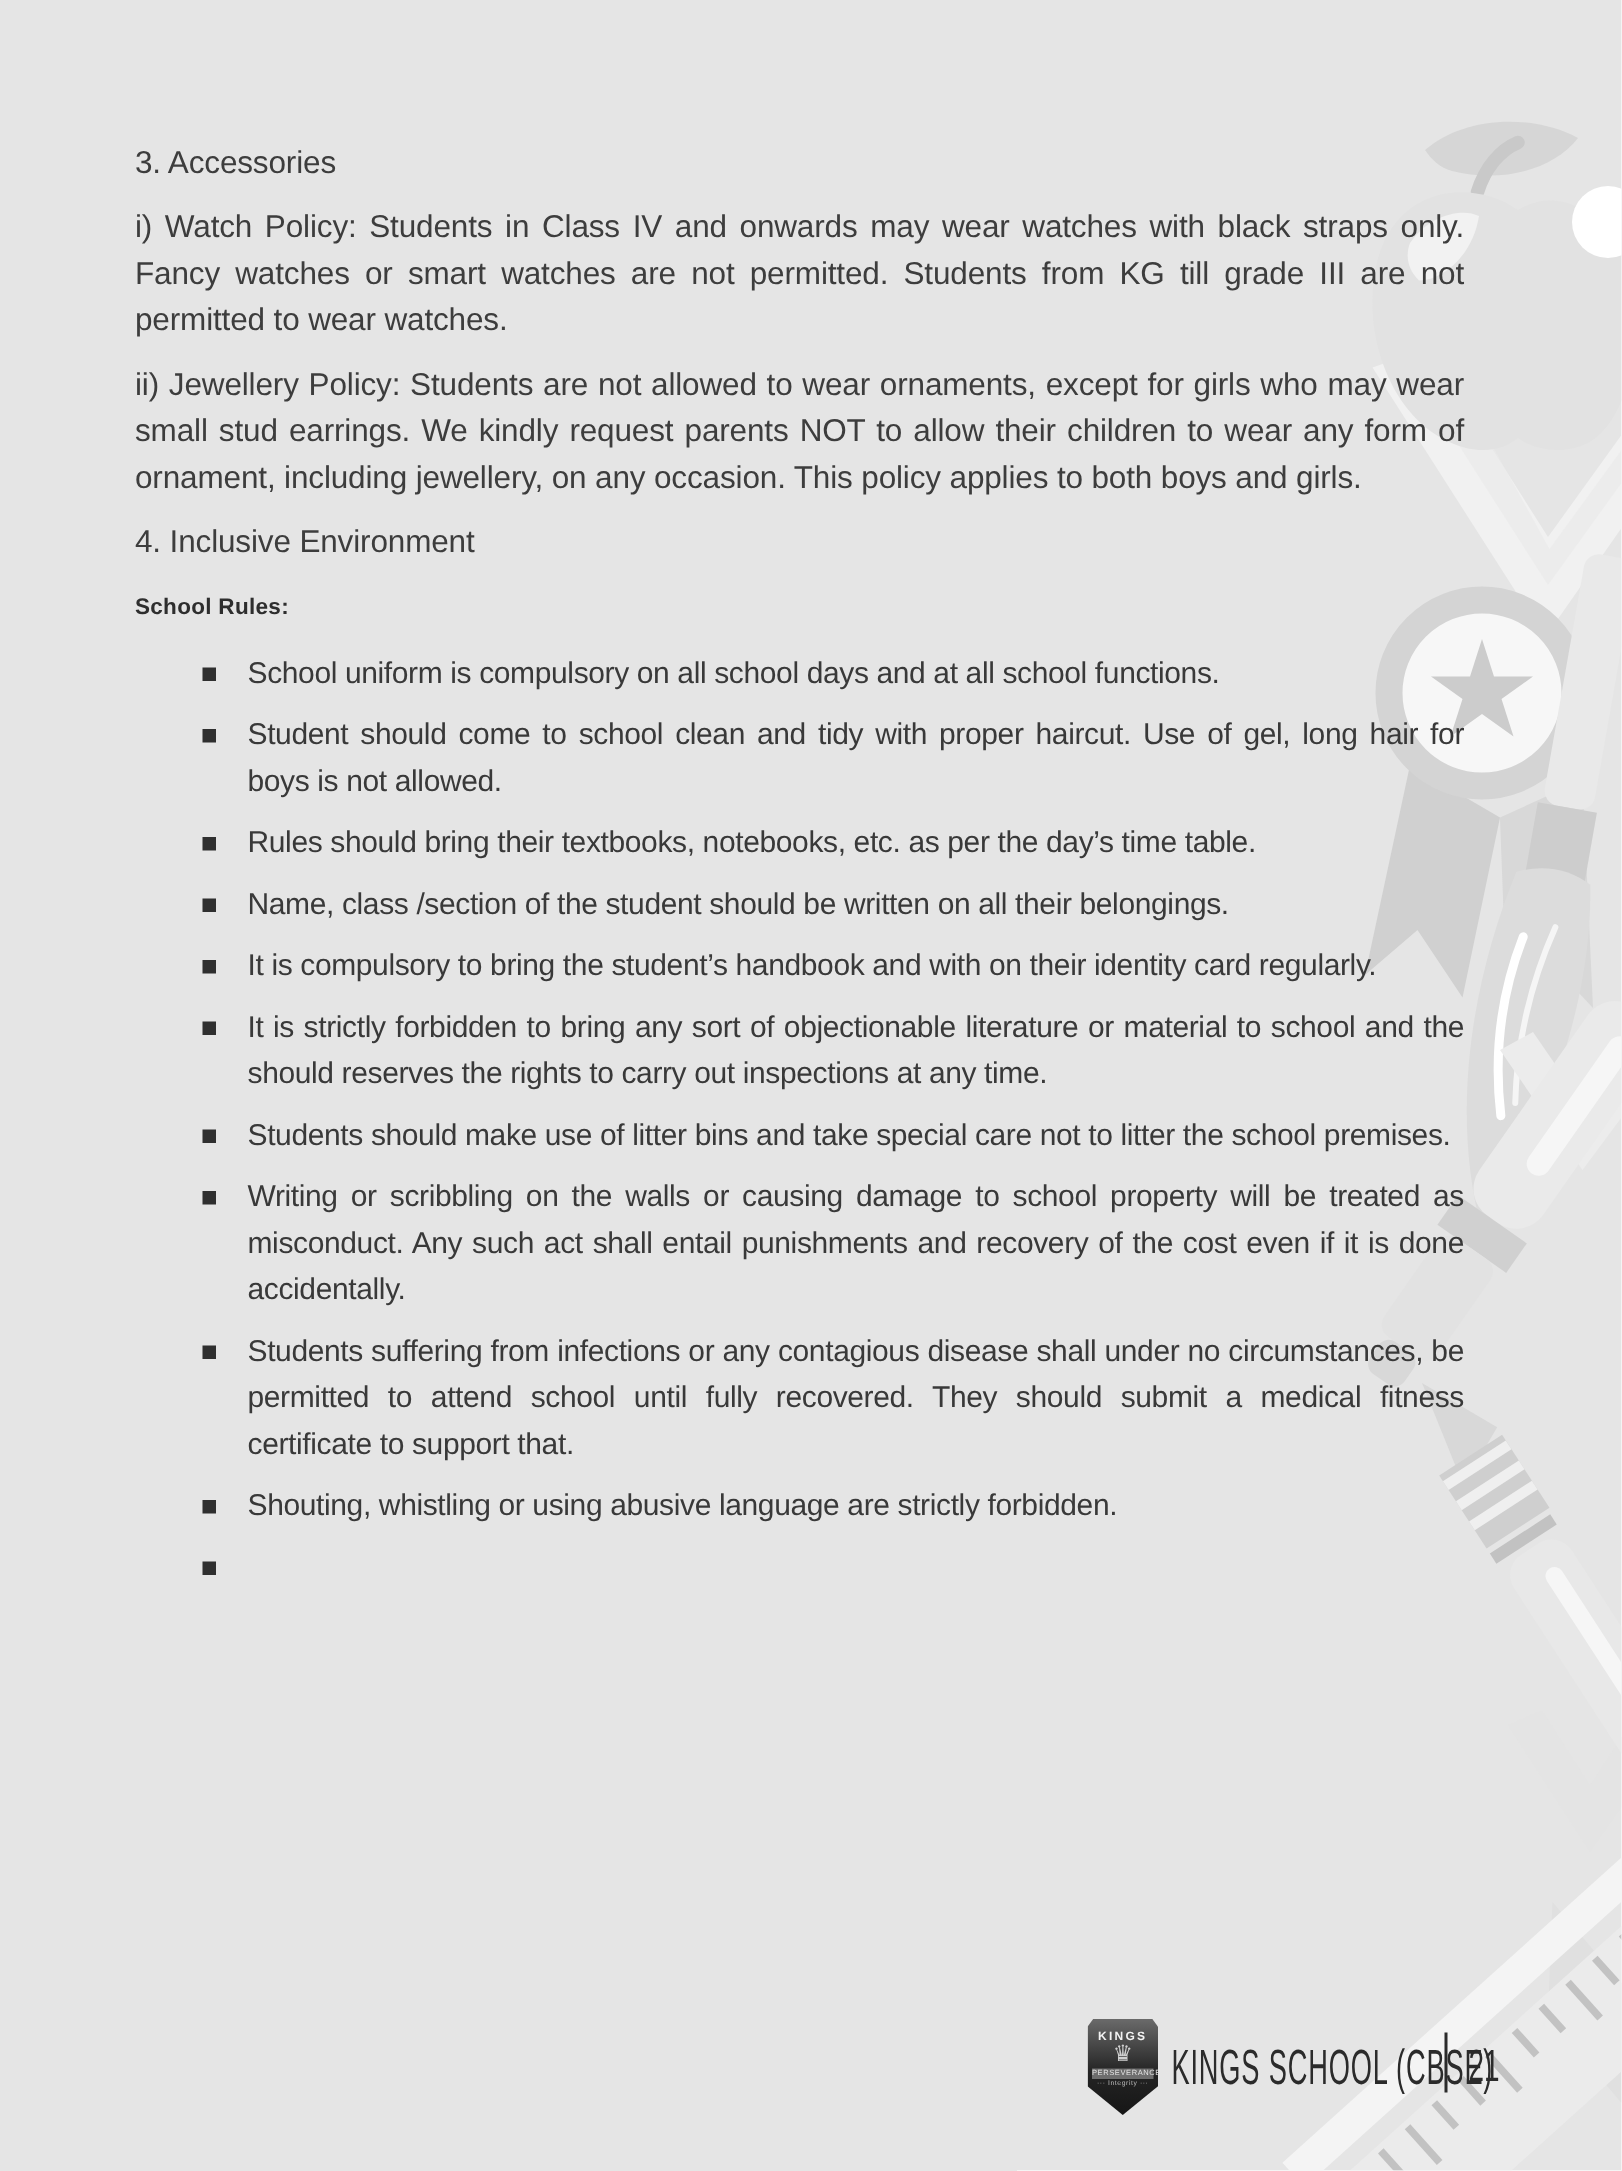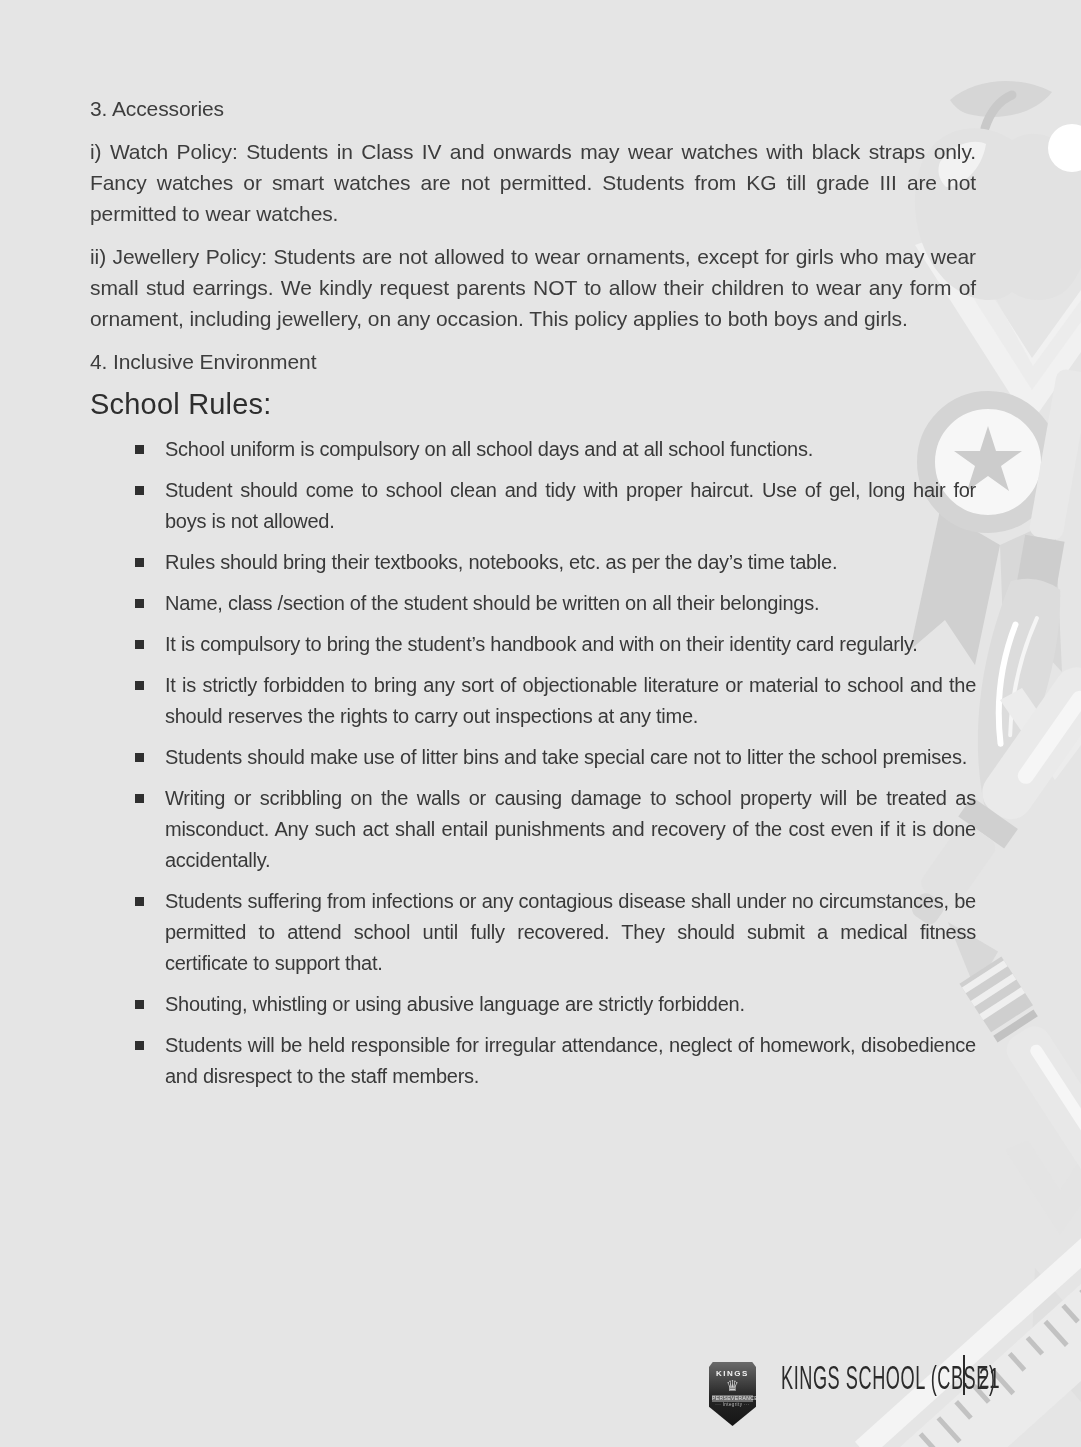--- a/index.html
+++ b/index.html
@@ -7,30 +7,30 @@
        font-family:"Liberation Sans",sans-serif;}
   .page{position:absolute;inset:0;background:#e5e5e5;}
   
   .wm{position:absolute;top:0;left:0;width:1081px;height:1447px;pointer-events:none;}
   
   .content{position:absolute;left:90px;top:93px;width:886px;color:#3d3d3d;
            font-size:21px;line-height:31px;letter-spacing:-0.1px;}
   .h{margin:0 0 12px 0;}
   .para{margin:0 0 12px 0;text-align:justify;}
   .note{margin:0 0 12px 0;}
-  .rules-h{margin:4px 0 14px 0;font-weight:normal;color:#2e2e2e;font-size:29px;letter-spacing:0.2px;}
+  .rules-h{margin:4px 0 14px 0;font-weight:bold;color:#2e2e2e;font-size:15px;letter-spacing:0.2px;}
   ul.rules{list-style:none;margin:0;padding:0;}
   ul.rules li{position:relative;padding-left:75px;margin:0 0 10px 0;text-align:justify;
               font-size:20px;line-height:31px;letter-spacing:-0.25px;color:#393939;}
   .sq{position:absolute;left:45px;top:11px;width:9px;height:9px;background:#2f2f2f;display:block;}
   
-  .logo{position:absolute;left:709px;top:1346px;width:47px;height:64px;
+  .logo{position:absolute;left:725px;top:1346px;width:47px;height:64px;
         background:linear-gradient(#6a6a6a, #242424 55%, #161616);
         clip-path:polygon(8% 0,92% 0,100% 8%,100% 70%,50% 100%,0 70%,0 8%);
-        text-align:center;margin-top:16px;}
+        text-align:center;}
   .logo-kings{font-size:8px;font-weight:bold;color:#f2f2f2;letter-spacing:1.5px;margin-top:7px;}
   .logo-crown{font-size:15px;line-height:15px;color:#cfcfcf;}
   .logo-banner{font-size:5px;line-height:7px;color:#e3e3e3;background:#6e6e6e;margin:2px 3px 0 3px;letter-spacing:0.4px;}
   .logo-banner2{font-size:4.5px;line-height:6px;color:#bdbdbd;letter-spacing:0.4px;}
   .footer-name{position:absolute;left:781px;top:1360px;font-size:33px;line-height:36px;color:#2b2b2b;
                transform:scaleX(0.55);transform-origin:left center;white-space:nowrap;letter-spacing:1px;}
   .footer-divider{position:absolute;left:963px;top:1355px;width:2px;height:40px;background:#2b2b2b;}
   .footer-page{position:absolute;left:979px;top:1362px;font-size:30px;line-height:32px;color:#2b2b2b;
                transform:scaleX(0.62);transform-origin:left center;}
 </style>
@@ -131,21 +131,21 @@
       <li><span class="sq"></span><span>School uniform is compulsory on all school days and at all school functions.</span></li>
       <li><span class="sq"></span><span>Student should come to school clean and tidy with proper haircut. Use of gel, long hair for boys is not allowed.</span></li>
       <li><span class="sq"></span><span>Rules should bring their textbooks, notebooks, etc. as per the day’s time table.</span></li>
       <li><span class="sq"></span><span>Name, class /section of the student should be written on all their belongings.</span></li>
       <li><span class="sq"></span><span>It is compulsory to bring the student’s handbook and with on their identity card regularly.</span></li>
       <li><span class="sq"></span><span>It is strictly forbidden to bring any sort of objectionable literature or material to school and the should reserves the rights to carry out inspections at any time.</span></li>
       <li><span class="sq"></span><span>Students should make use of litter bins and take special care not to litter the school premises.</span></li>
       <li><span class="sq"></span><span>Writing or scribbling on the walls or causing damage to school property will be treated as misconduct. Any such act shall entail punishments and recovery of the cost even if it is done accidentally.</span></li>
       <li><span class="sq"></span><span>Students suffering from infections or any contagious disease shall under no circumstances, be permitted to attend school until fully recovered. They should submit a medical fitness certificate to support that.</span></li>
       <li><span class="sq"></span><span>Shouting, whistling or using abusive language are strictly forbidden.</span></li>
-      <li><span class="sq"></span><span>Students will be held responsible for irregular attendance, neglect of homework, disobedience and disrespect to the staff members.</span></li>
+      <li><span class="sq"></span></li>
     </ul>
   </main>
 
   <div class="logo">
     <div class="logo-kings">KINGS</div>
     <div class="logo-crown">♛</div>
     <div class="logo-banner">PERSEVERANCE</div>
     <div class="logo-banner2">··· Integrity ···</div>
   </div>
   <div class="footer-name">KINGS SCHOOL (CBSE)</div>

